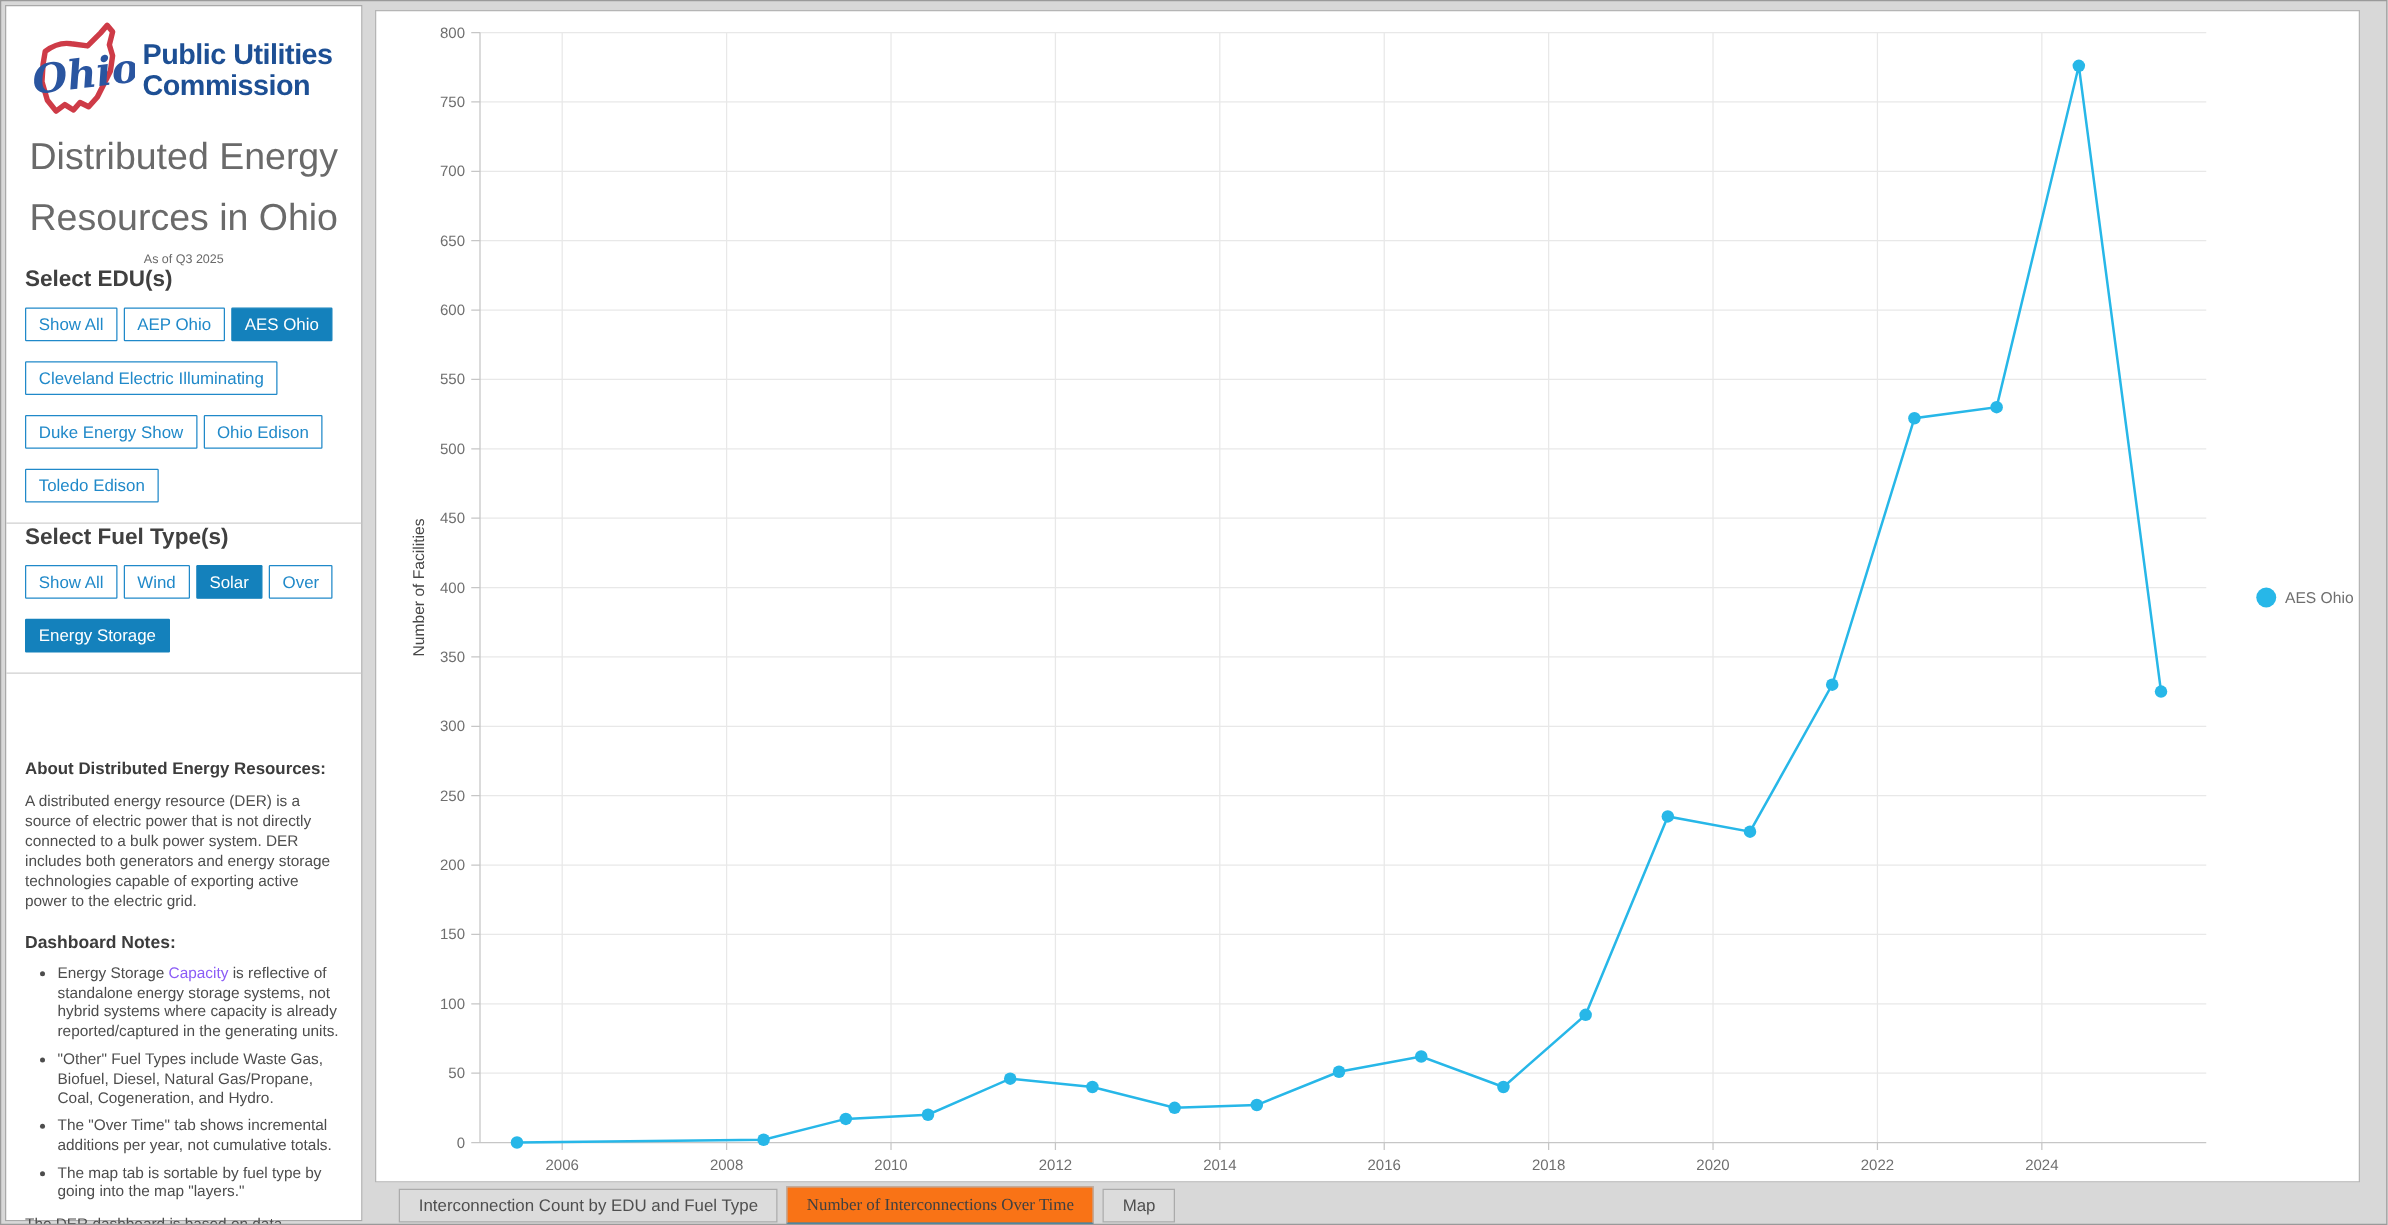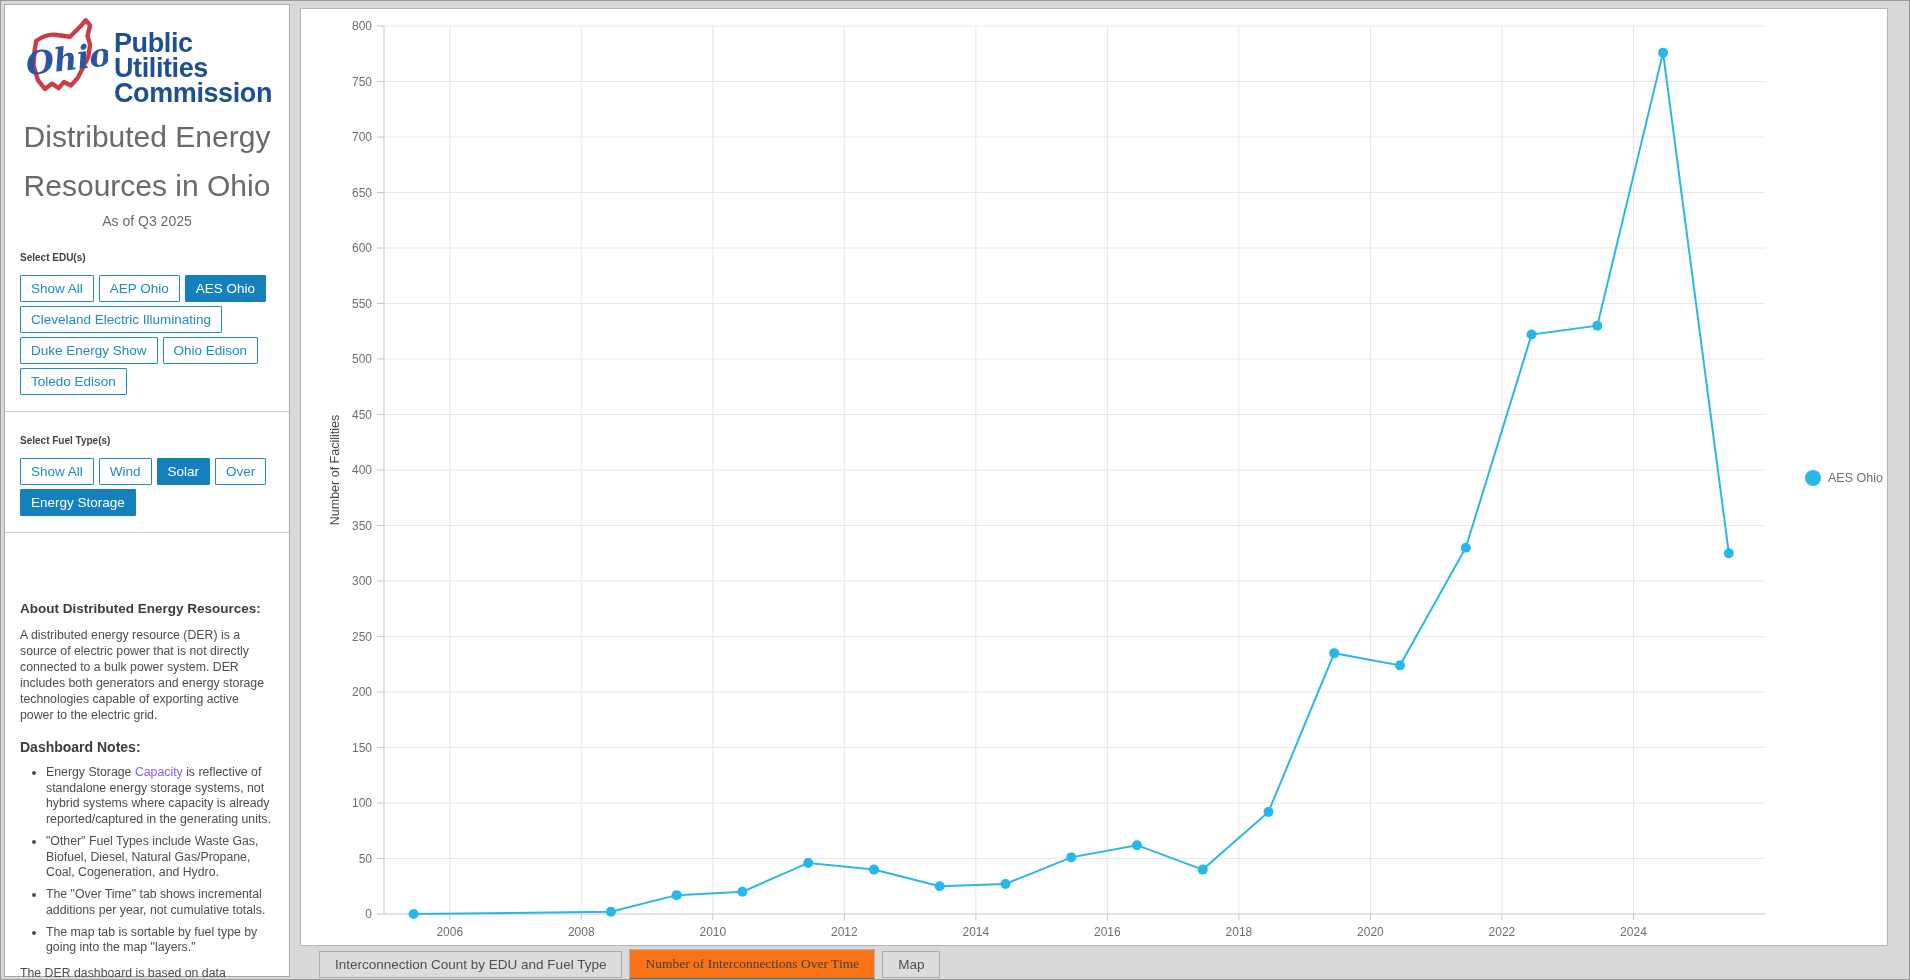--- a/index.html
+++ b/index.html
@@ -13,29 +13,29 @@
   }
   
   .sidebar {
     position:absolute; left:3px; top:3px; width:286px; height:973px;
     background:#fff; border:1px solid #a9a9a9; padding:10px 15px 8px;
   }
   .brand-row { display:flex; align-items:flex-start; }
   .ohio-logo { width:88px; height:80px; flex:0 0 auto; }
   .brand-text {
     margin:16px 0 0 6px; color:#1d4f94; font-weight:bold;
-    font-size:27px; line-height:25px; letter-spacing:-0.4px;
+    font-size:23px; line-height:25px; letter-spacing:-0.4px;
   }
   .page-title {
     margin-top:6px; text-align:center; color:#6a6a6a;
     font-size:30px; line-height:49px; font-weight:400;
   }
-  .page-subtitle { text-align:center; color:#6a6a6a; font-size:14px; margin-top:3px; }
-  .section-label { margin-top:23px; font-size:10px; font-weight:bold; color:#404040; }
-  .btn-group { margin-top:12px; display:flex; flex-wrap:wrap; gap:4px 5px; }
+  .page-subtitle { text-align:center; color:#6a6a6a; font-size:10px; margin-top:3px; }
+  .section-label { font-size:18px; font-weight:bold; color:#404040; }
+  .btn-group { margin-top:12px; display:flex; flex-wrap:wrap; gap:16px 5px; }
   .btn {
     background:#fff; border:1px solid #2089c9; color:#2089c9;
     font-size:13.5px; padding:5px 10px; cursor:pointer; font-family:inherit;
     border-radius:1px; white-space:nowrap;
   }
   .btn.selected { background:#1481bc; border-color:#1481bc; color:#fff; }
   .divider { border:0; border-top:1px solid #cfcfcf; margin:16px -15px 0; }
   .about { margin-top:68px; }
   .about-heading { font-size:13.5px; font-weight:bold; color:#3c3c3c; }
   .about-body { margin-top:12px; font-size:12.3px; color:#4d4d4d; line-height:1.3; }

